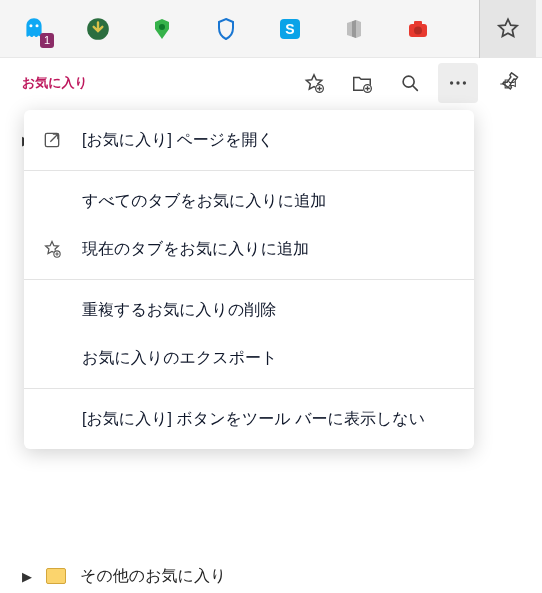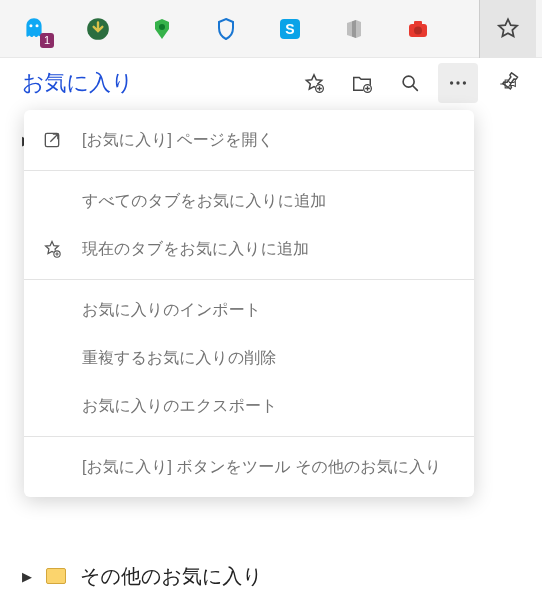--- a/index.html
+++ b/index.html
@@ -50,23 +50,23 @@
   line-height: 15px;
 }
 .panel-header {
   height: 50px;
   display: flex;
   align-items: center;
   padding: 0 12px 0 22px;
   gap: 8px;
 }
 .panel-title {
-  font-size: 22px;
-  font-weight: 400;
-  color: #1d4ed8;
+  font-size: 13px;
+  font-weight: 700;
+  color: #be185d;
   flex: 1;
 }
 .icon-btn {
   width: 40px;
   height: 40px;
   display: flex;
   align-items: center;
   justify-content: center;
   border-radius: 4px;
 }
@@ -94,38 +94,38 @@
 }
 .menu-icon {
   width: 40px;
   display: flex;
   align-items: center;
   justify-content: flex-start;
   color: #555;
 }
 .menu-text {
   font-size: 16px;
-  color: #737373;
+  color: #0f172a;
 }
 .menu-sep {
   height: 1px;
   background: #e3e3e3;
   margin: 6px 0;
 }
 .bg-row {
   position: absolute;
   left: 22px;
   display: flex;
   align-items: center;
   gap: 14px;
   height: 36px;
 }
 .bg-row .chev { font-size: 13px; color: #333; }
 .bg-row .folder { width: 20px; height: 16px; background: #fbd46d; border: 1px solid #d4a73c; border-radius: 2px; }
-.bg-row .label { font-size: 20px; color: #222; }
+.bg-row .label { font-size: 16px; color: #222; }
 svg { display: block; }
 </style>
 </head>
 <body>
 
 <div class="toolbar-row">
   <div class="ext-icon badge-box">
     <svg width="26" height="26" viewBox="0 0 24 24">
         <path fill="#0fa8f4" d="M12 2C8 2 5 5 5 9v9c0 1 1 1.5 1.7.8l1-.9 1.4 1.3c.5.4 1.2.4 1.7 0l1.2-1.1 1.2 1.1c.5.4 1.2.4 1.7 0l1.4-1.3 1 .9c.7.7 1.7.2 1.7-.8V9c0-4-3-7-7-7z"></path>
         <circle cx="9.2" cy="9" r="1.4" fill="#fff"></circle>
@@ -250,36 +250,32 @@
           <circle cx="18" cy="18" r="4.5" fill="#fff"></circle>
           <circle cx="18" cy="18" r="3.8" fill="none" stroke="#555" stroke-width="1.3"></circle>
           <path d="M18 16v4M16 18h4" stroke="#555" stroke-width="1.3"></path>
         </svg>
     </span>
     <span class="menu-text">現在のタブをお気に入りに追加</span>
   </div>
 
   <div class="menu-sep"></div>
 
-  <div class="menu-item">
-    <span class="menu-icon"></span>
-    <span class="menu-text">お気に入りのインポート</span>
-  </div>
 
   <div class="menu-item">
     <span class="menu-icon"></span>
     <span class="menu-text">重複するお気に入りの削除</span>
   </div>
 
   <div class="menu-item">
     <span class="menu-icon"></span>
     <span class="menu-text">お気に入りのエクスポート</span>
   </div>
 
   <div class="menu-sep"></div>
 
 
   <div class="menu-item">
     <span class="menu-icon"></span>
-    <span class="menu-text">[お気に入り] ボタンをツール その他のお気に入り</span>
+    <span class="menu-text">[お気に入り] ボタンをツール バーに表示しない</span>
   </div>
 
 </div>
 
 </body></html>

